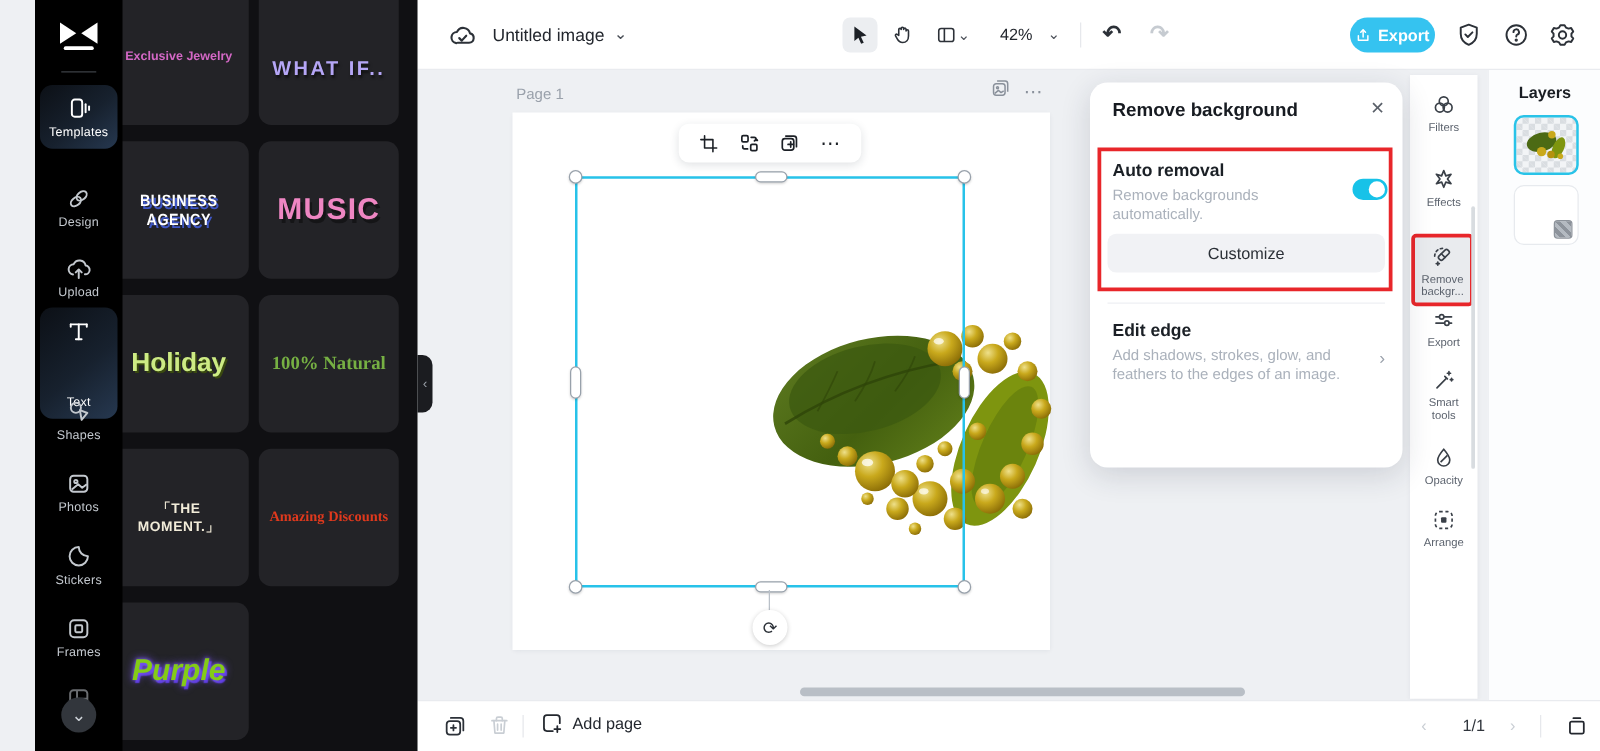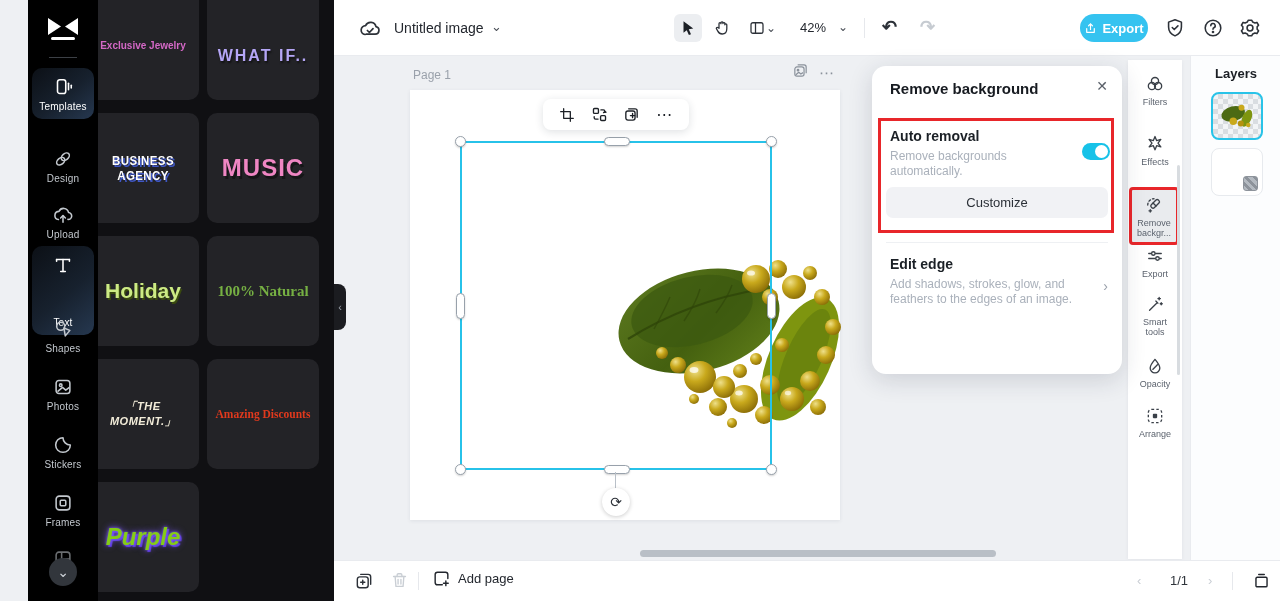--- a/index.html
+++ b/index.html
@@ -29,21 +29,21 @@
   .tpl-card { background:#232327; border-radius:10px; display:flex; align-items:center; justify-content:center;
     text-align:center; cursor:pointer; overflow:hidden; padding:6px; }
   .t0 { color:#d468c6; font-size:10px; font-weight:bold; }
   .t1 { color:#b5a6f6; font-size:16px; font-weight:bold; letter-spacing:2px; text-shadow:1px 2px 2px rgba(0,0,0,.55);margin-top:22px; }
   .t2 { color:#ffffff; font-size:13px; font-weight:800; letter-spacing:.5px; transform:scaleX(.88); text-shadow:2px 2px 0 #3f57c5; }
   .t3 { color:#e8c95a; font-size:15px; font-family:"Liberation Serif", serif; letter-spacing:1px; font-weight:bold;
     -webkit-text-stroke:.6px #b99a2e; }
   .t4 { color:#ef86c3; font-size:24px; font-weight:800; letter-spacing:1px; text-shadow:2px 3px 0 rgba(0,0,0,.4); }
   .t5 { color:#cdeb84; font-size:21px; font-weight:800; text-shadow:1.5px 1.5px 0 #39490f; }
   .t6 { color:#76b043; font-size:15px; font-weight:bold; font-family:"Liberation Serif", serif; }
-  .t7 { color:#f2ecd9; font-size:11px; font-weight:bold; letter-spacing:.5px;font-style:italic; }
+  .t7 { color:#f2ecd9; font-size:11px; font-weight:bold; letter-spacing:.5px; }
   .t8 { color:#e0391d; font-size:11.5px; font-weight:bold; font-family:"Liberation Serif", serif; }
   .t9 { color:#84cc16; font-size:24px; font-weight:800; font-style:italic;
     text-shadow:0 0 3px #7d5cf6, 0 0 7px #7d5cf6, 2px 2px 1px #5c3ae0; }
   .panel-collapse { position:absolute; left:334px; top:284px; width:12px; height:46px; background:#1b1c20;
     border-radius:0 8px 8px 0; color:#9aa0a8; display:flex; align-items:center; justify-content:center;
     font-size:11px; z-index:35; cursor:pointer; }
 
   
   .topbar { position:absolute; left:334px; top:0; width:946px; height:56px; background:#fff;
     border-bottom:1px solid #e9ebef; z-index:20; }

